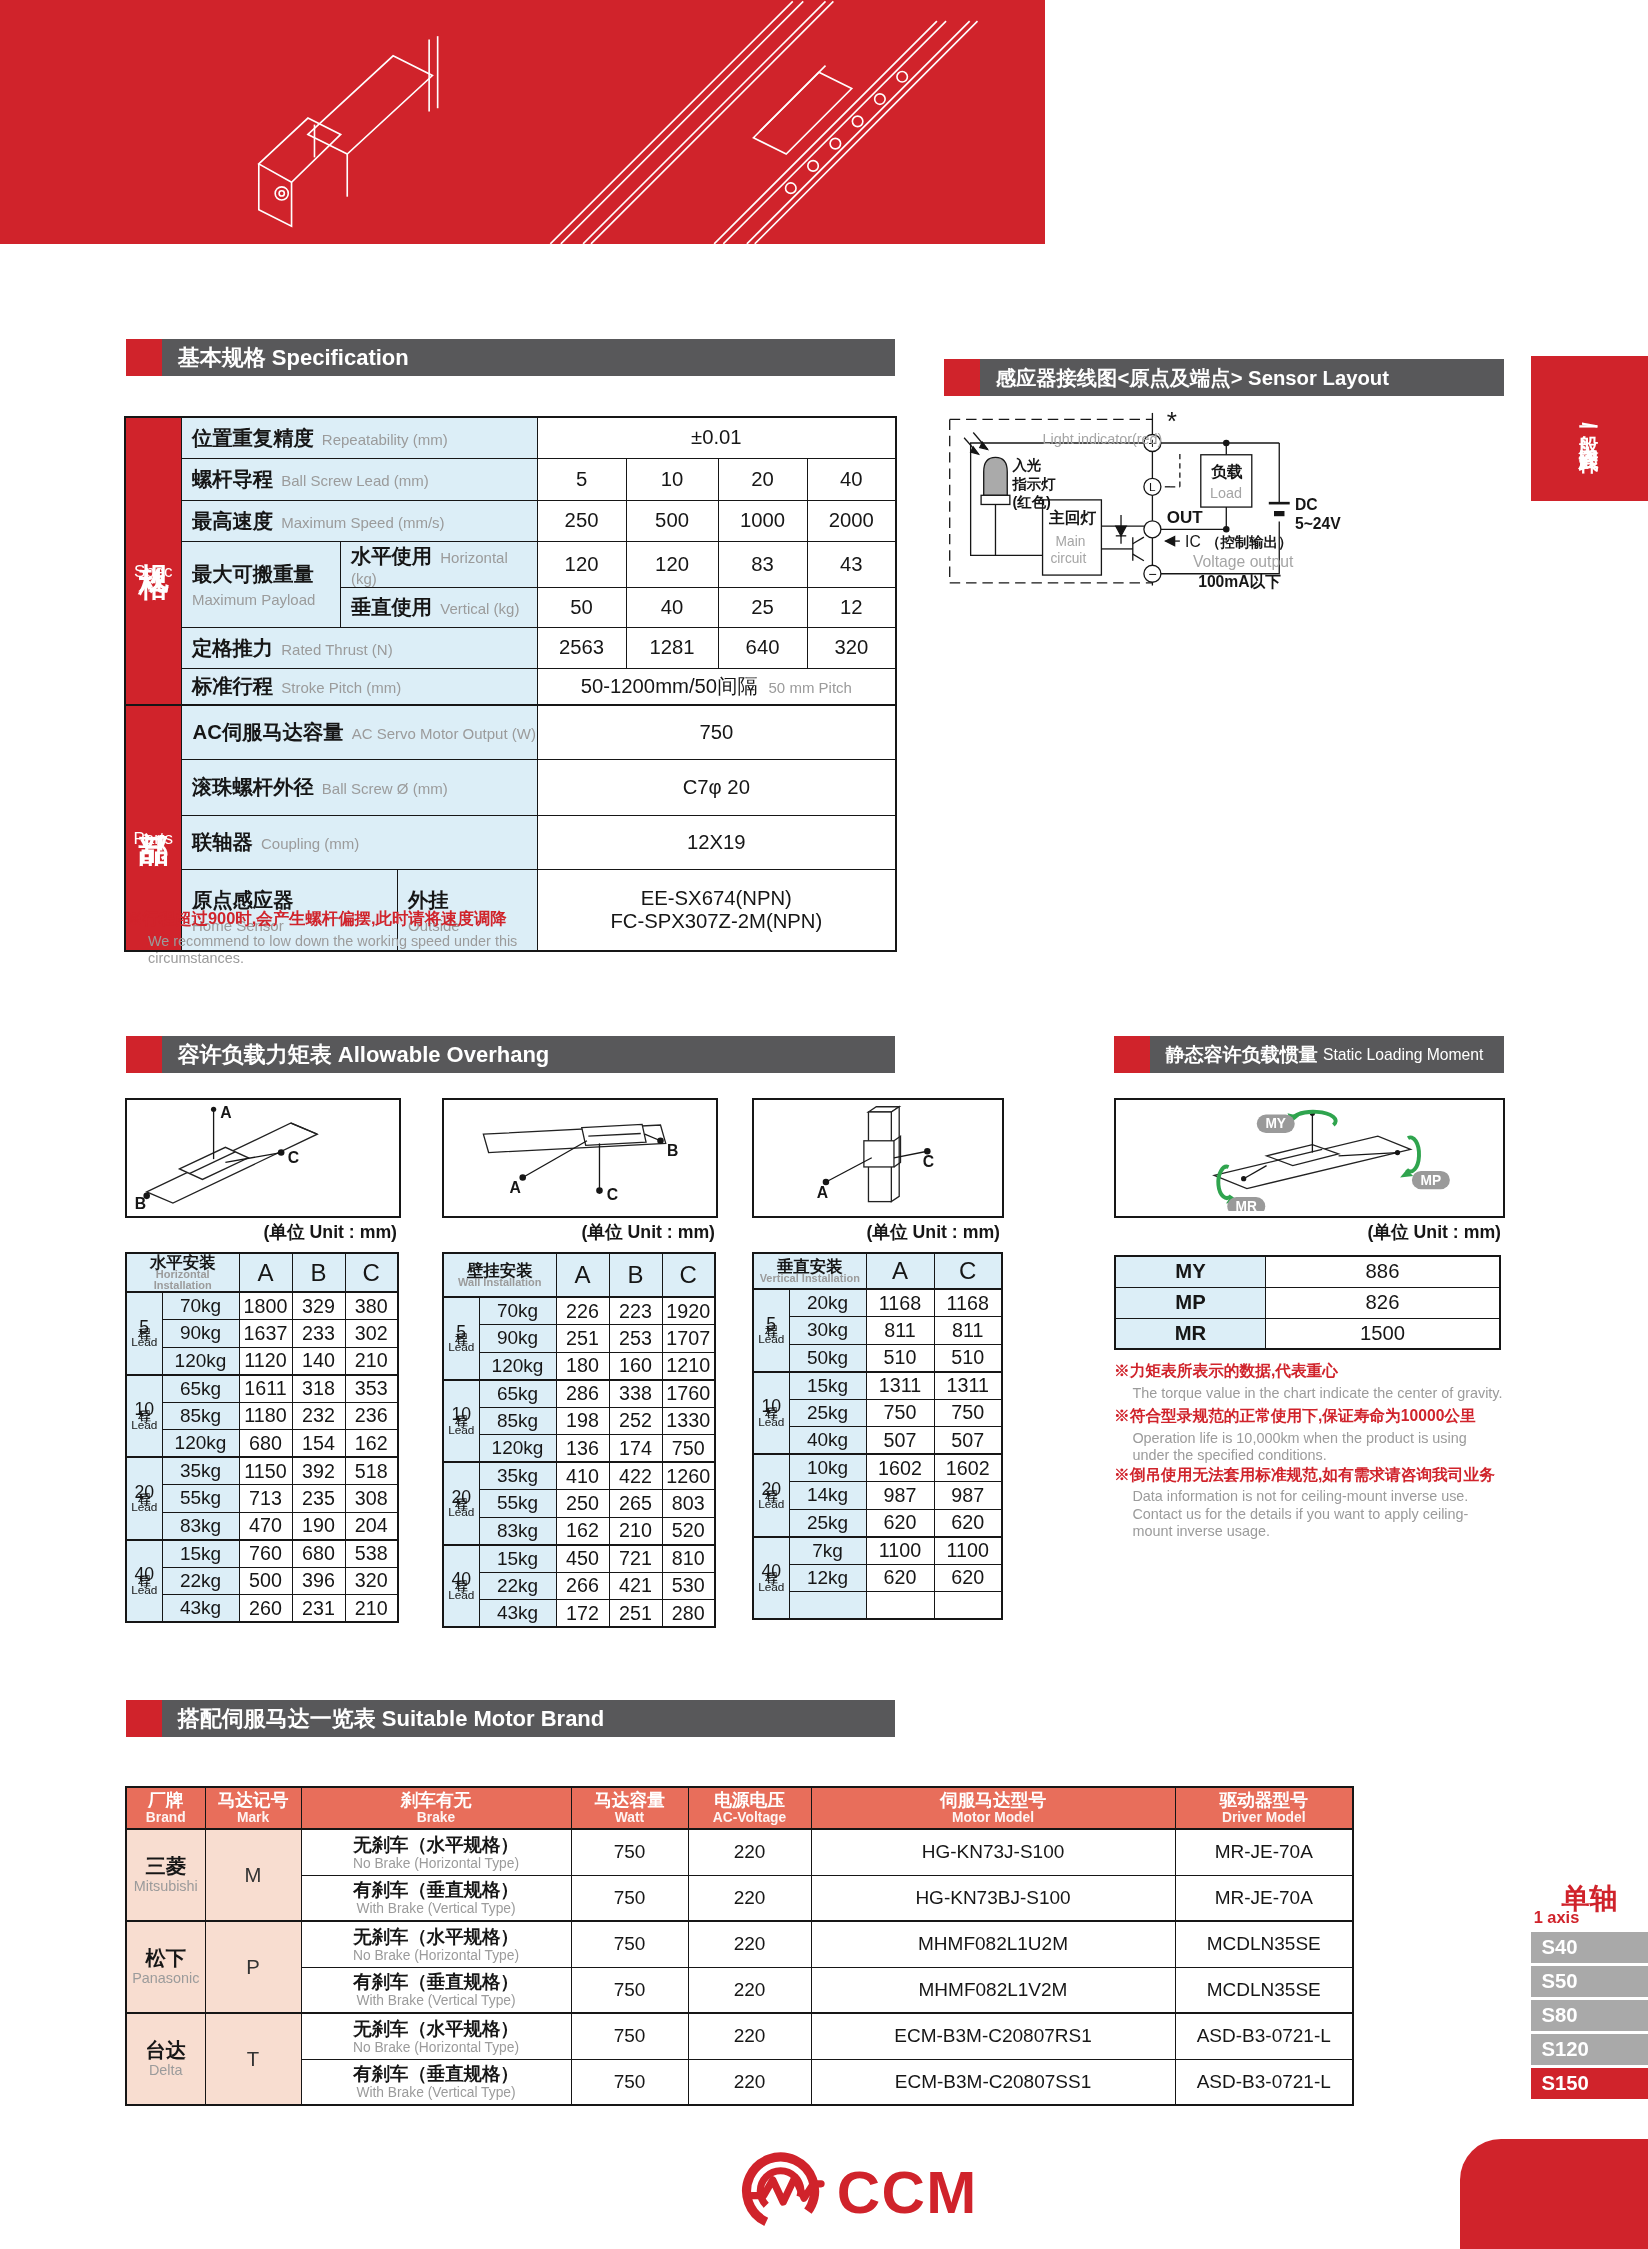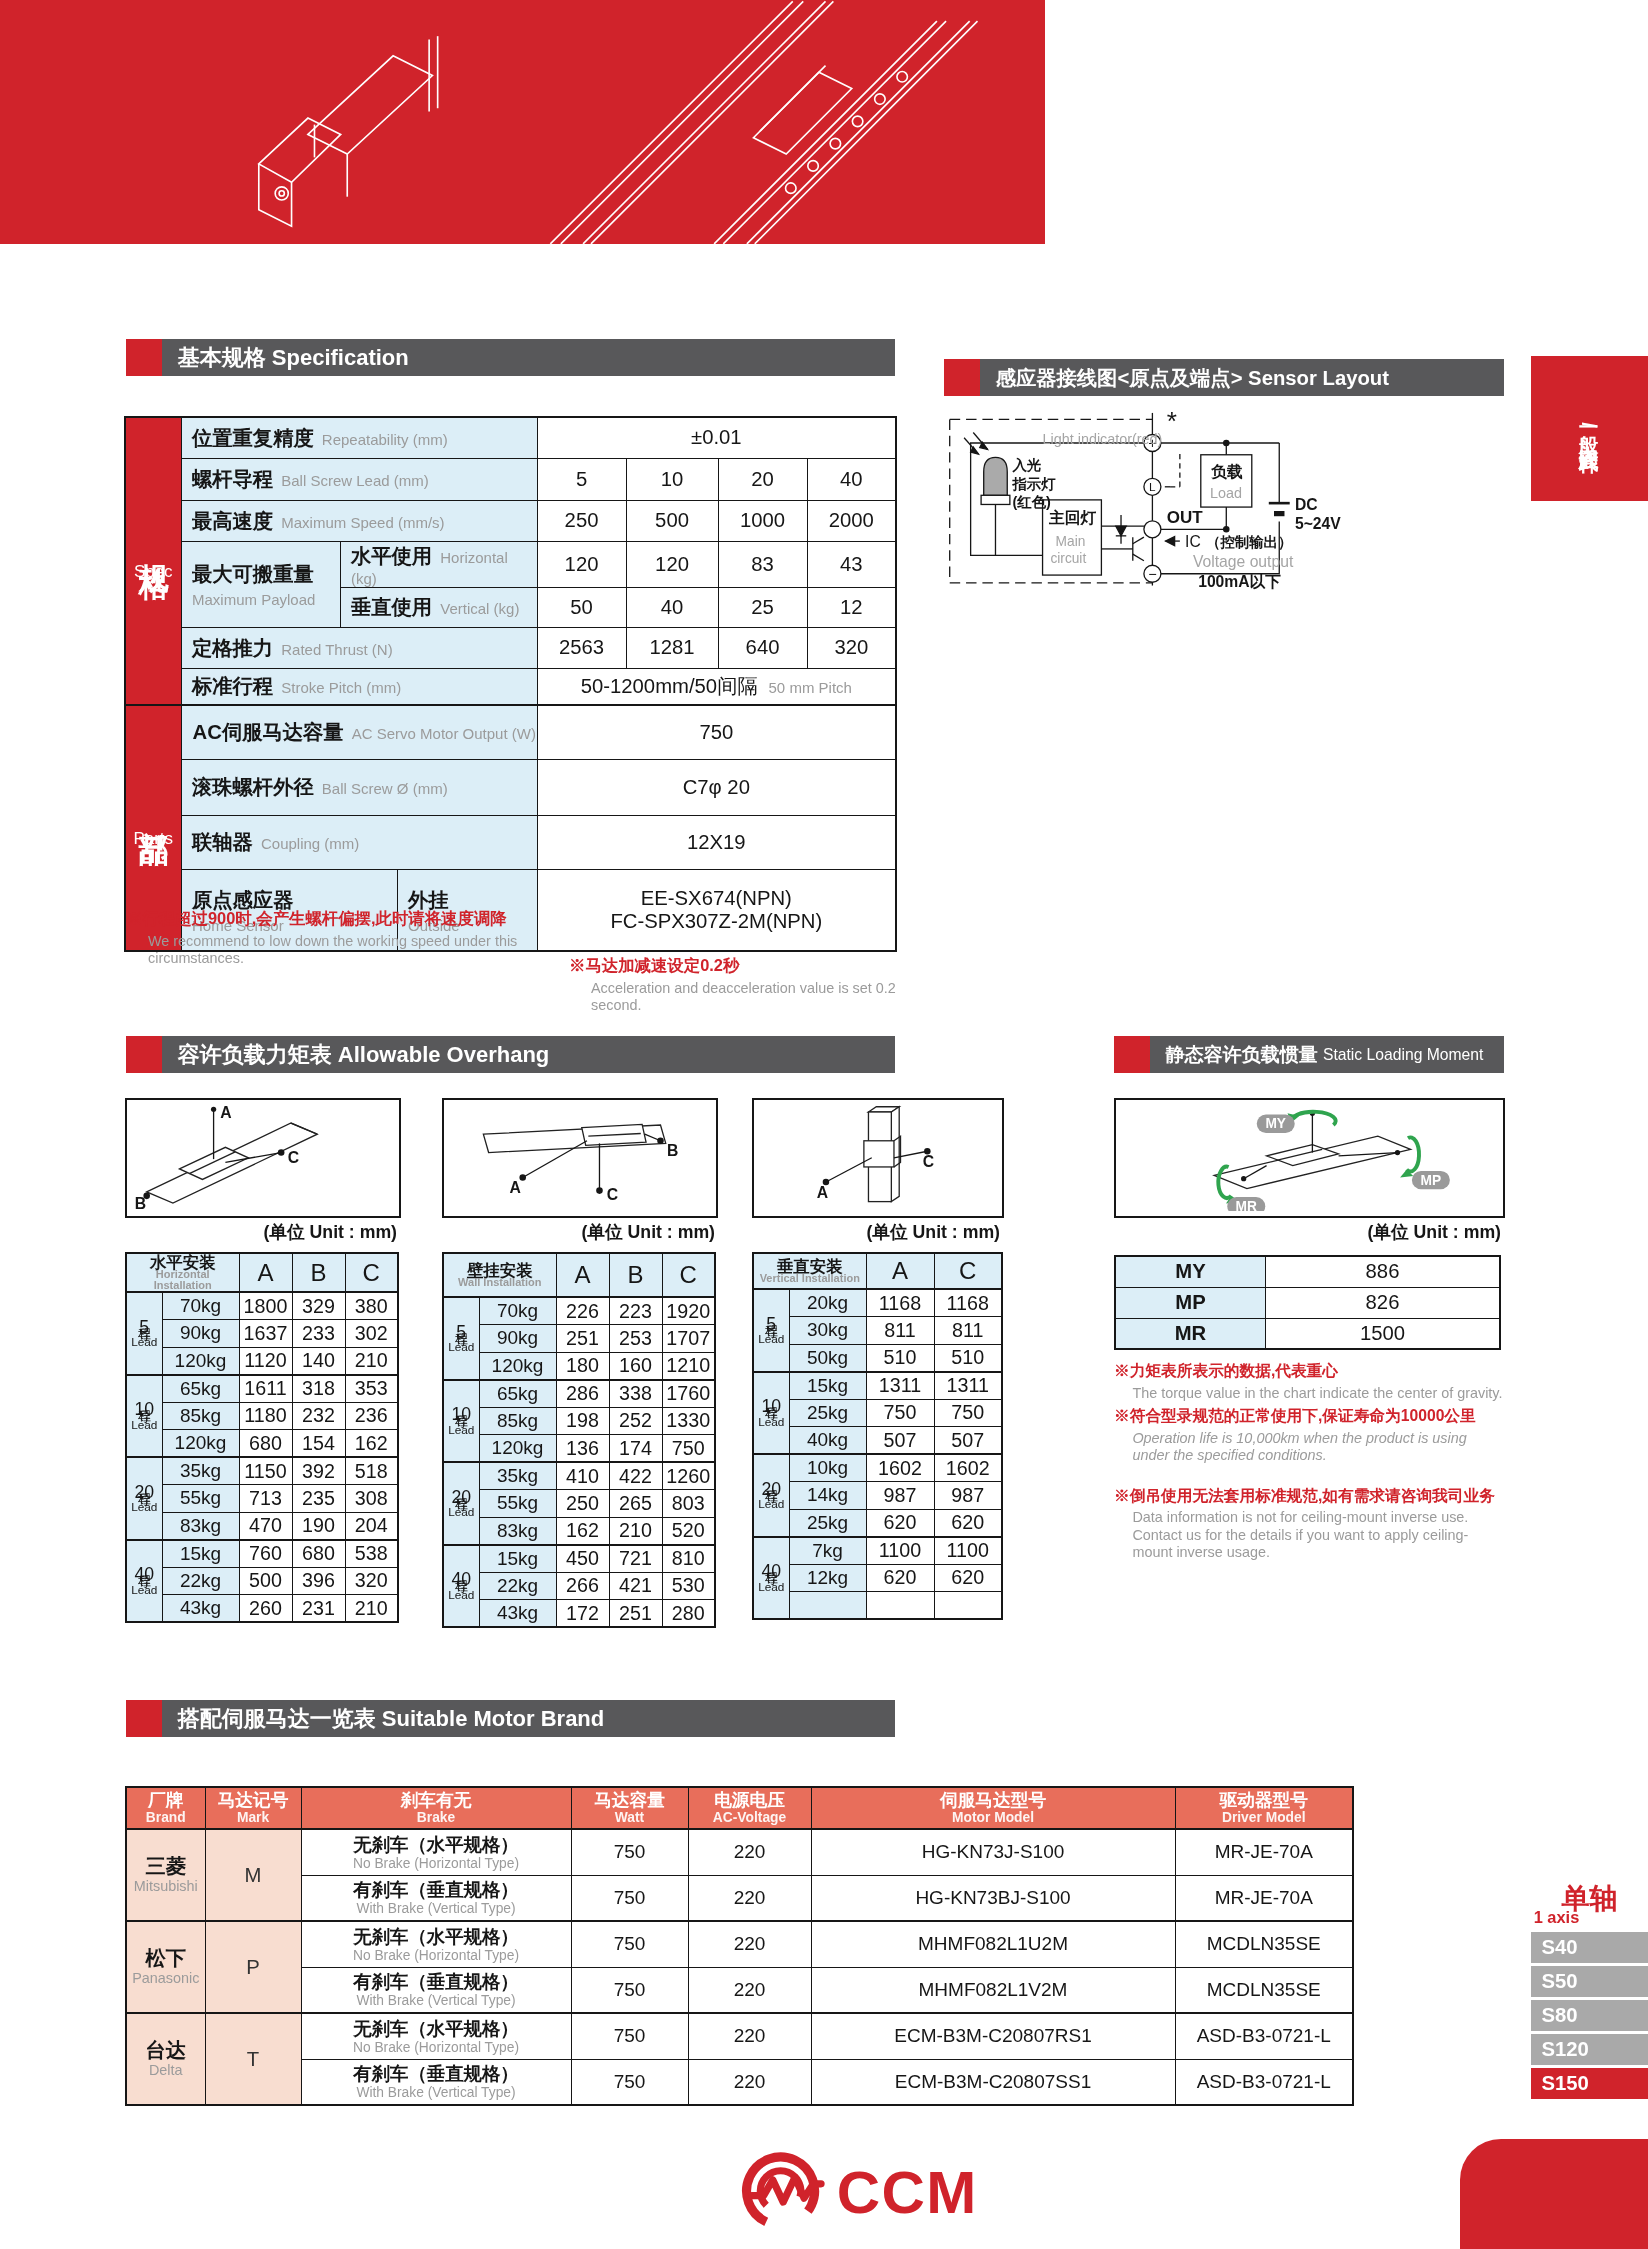--- a/index.html
+++ b/index.html
@@ -273,24 +273,20 @@
         <div>EE-SX674(NPN)</div>
         <div>FC-SPX307Z-2M(NPN)</div>
       </td>
     </tr>
   </tbody>
     </table>
 
   <div class="note" style="left:126px;top:909px;width:436px;">
     <div class="cn">※行程超过900时,会产生螺杆偏摆,此时请将速度调降</div>
     <div class="eng">We recommend to low down the working speed under this circumstances.</div>
-  </div>
-  <div class="note" style="left:569px;top:956px;width:367px;">
-    <div class="cn">※马达加减速设定0.2秒</div>
-    <div class="eng">Acceleration and deacceleration value is set 0.2 second.</div>
   </div>
 
   <svg style="position:absolute;left:944px;top:392px;" width="560" height="204" viewBox="0 0 855 312">
     <g stroke="#161616" stroke-width="2" fill="none">
       <path d="M8 42 H318" stroke-dasharray="16 9"></path>
       <path d="M8 42 V292" stroke-dasharray="16 9"></path>
       <path d="M8 292 H318" stroke-dasharray="16 9"></path>
       <path d="M318 32 V296"></path>
       <path d="M30 70 L52 95"></path>
         <polygon points="52,95 44,84 40,92" fill="#161616"></polygon>
@@ -805,21 +801,21 @@
       <td class="ml">MR</td>
       <td class="mv">1500</td>
     </tr>
   </tbody>
     </table>
 
   <div class="note" style="left:1114px;top:1362px;width:393px;">
     <div class="cn" style="font-size:15.7px;">※力矩表所表示的数据,代表重心</div>
     <div class="eng" style="padding-left:18.4px;margin-bottom:5.2px;">The torque value in the chart indicate the center of gravity.</div>
     <div class="cn" style="font-size:15.7px;">※符合型录规范的正常使用下,保证寿命为10000公里</div>
-    <div class="eng" style="padding-left:18.4px;margin-bottom:22px;font-style:italic;">Operation life is 10,000km when the product is using under the specified conditions.</div>
+    <div class="eng" style="padding-left:18.4px;margin-bottom:1px;">Operation life is 10,000km when the product is using under the specified conditions.</div>
     <div class="cn" style="font-size:15.7px;">※倒吊使用无法套用标准规范,如有需求请咨询我司业务</div>
     <div class="eng" style="padding-left:18.4px;">Data information is not for ceiling-mount inverse use. Contact us for the details if you want to apply ceiling-mount inverse usage.</div>
   </div>
 
   <div class="secbar" style="left:126px;top:1700px;width:769px;">
     <span class="sq"></span>
     <span class="bar">搭配伺服马达一览表 Suitable Motor Brand</span>
   </div>
 
   <table id="motor-table" class="mtr">

